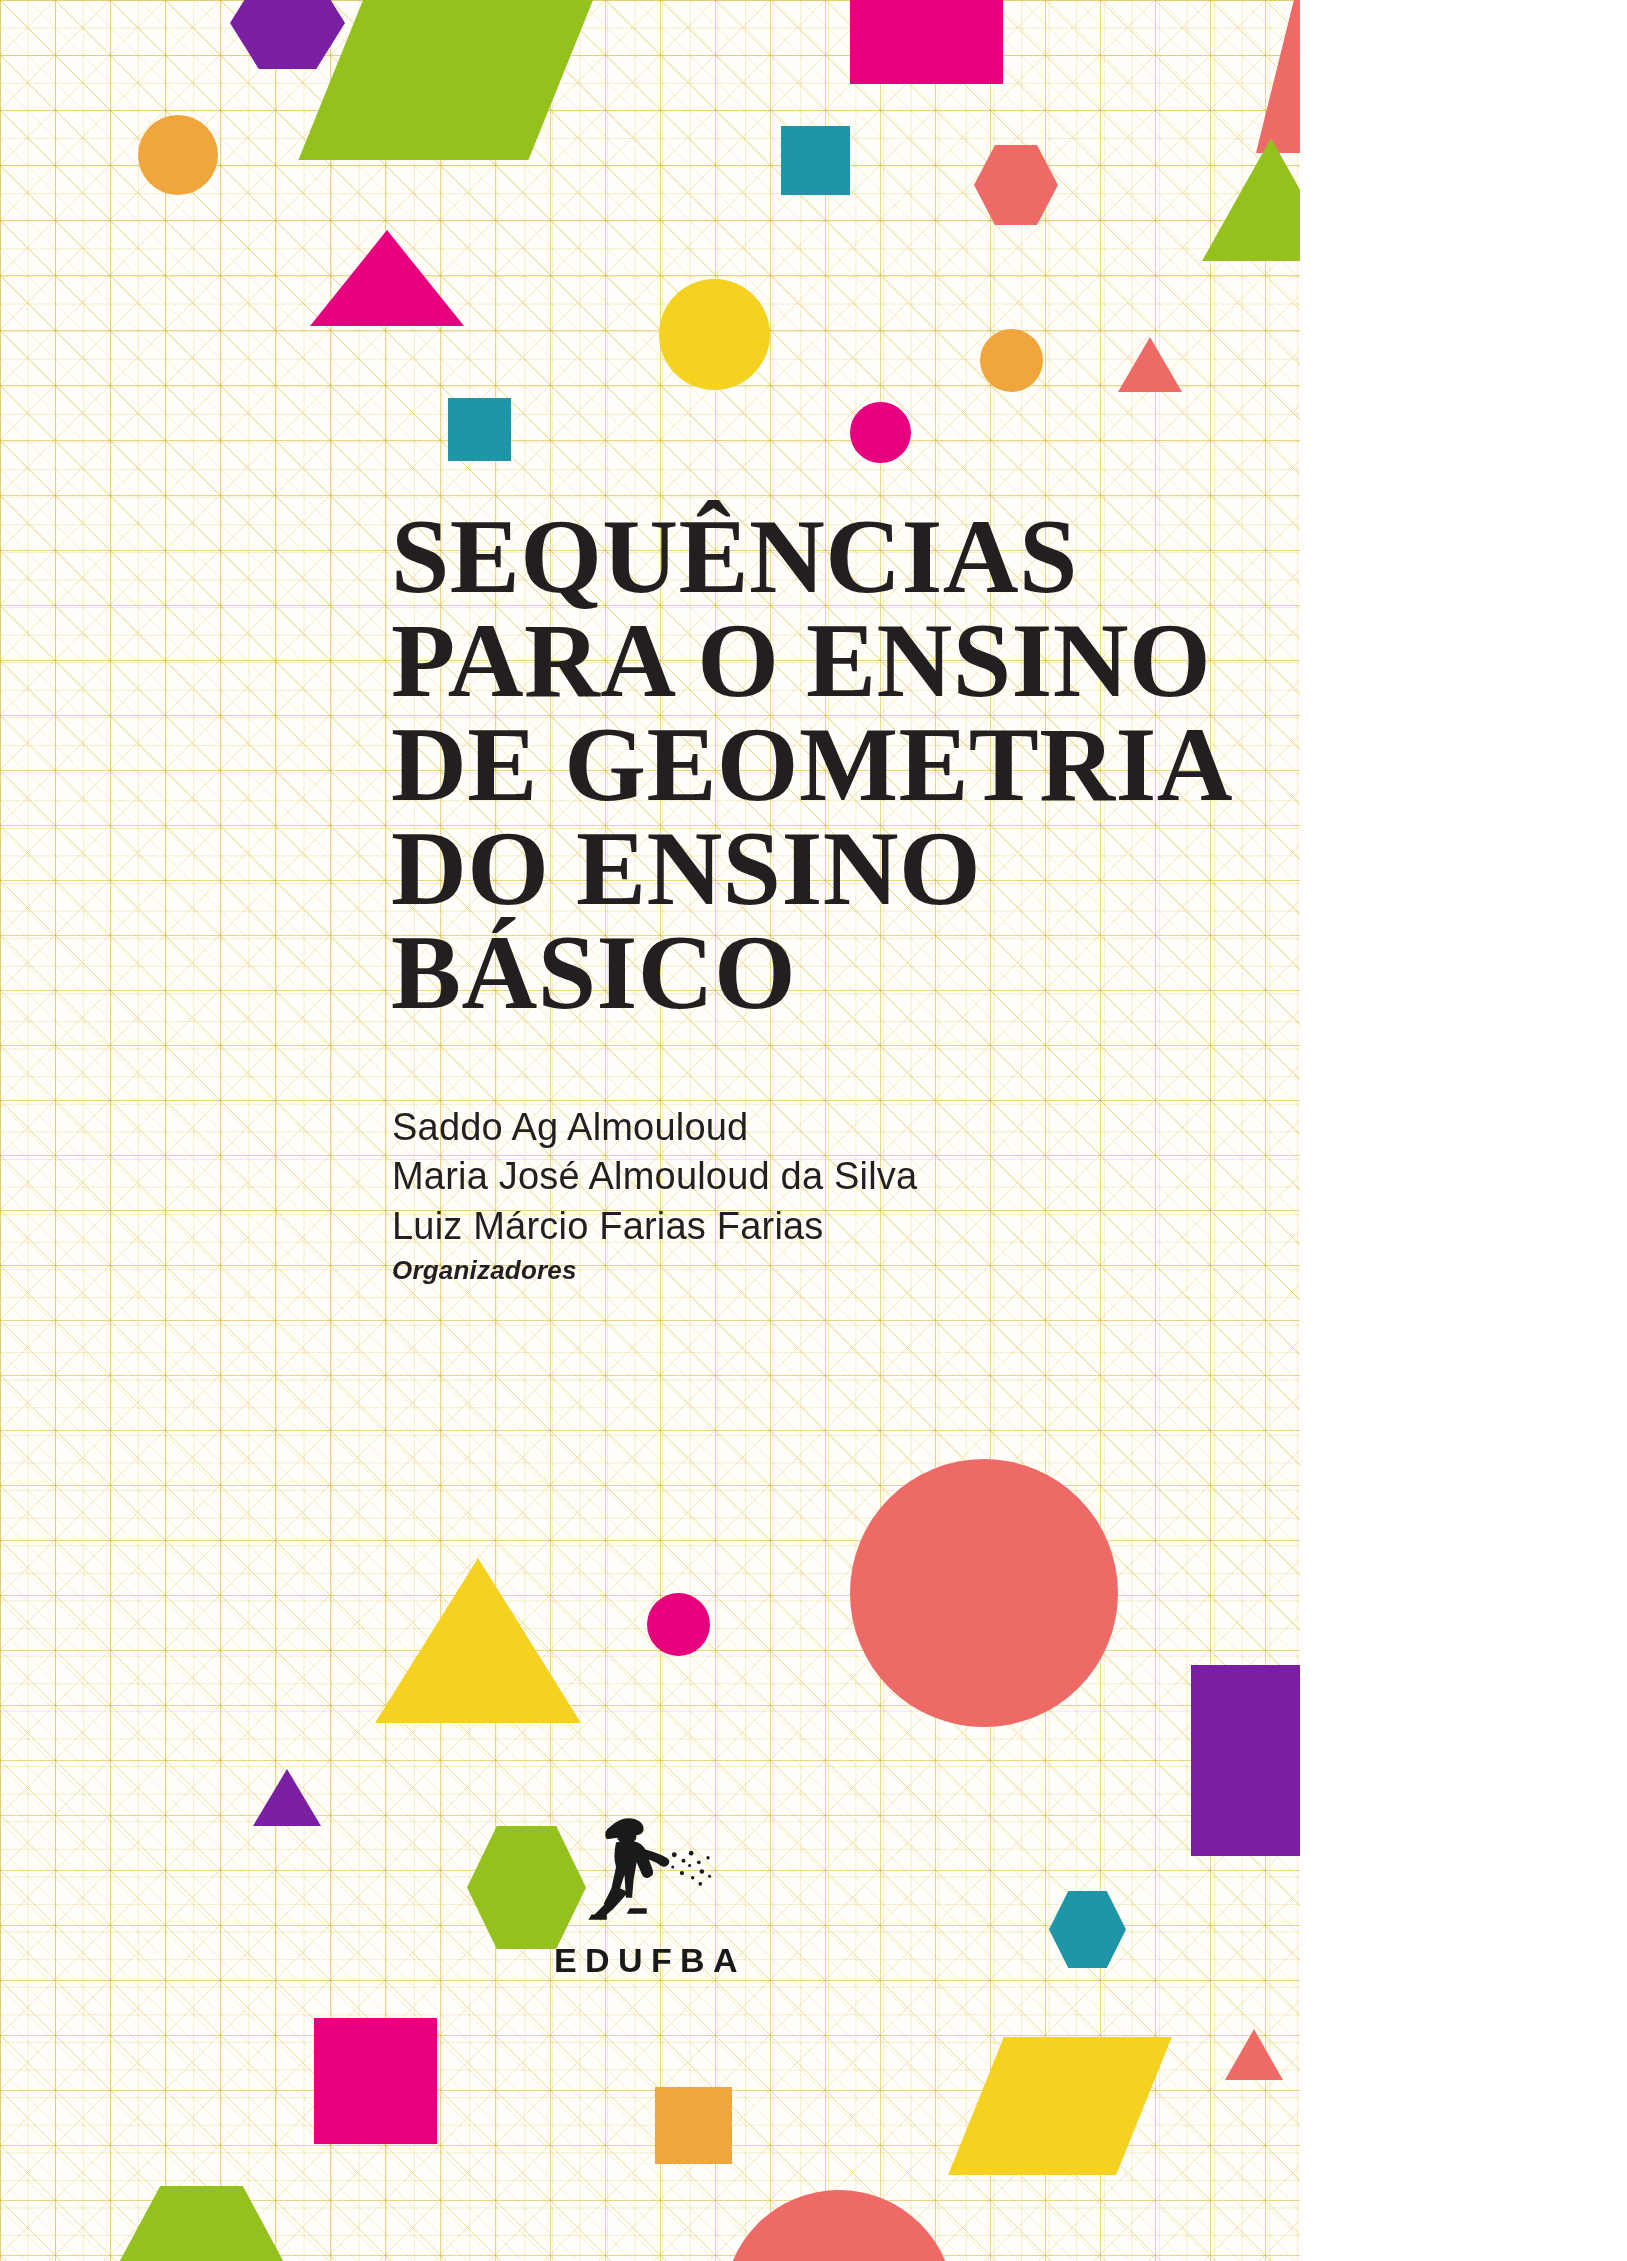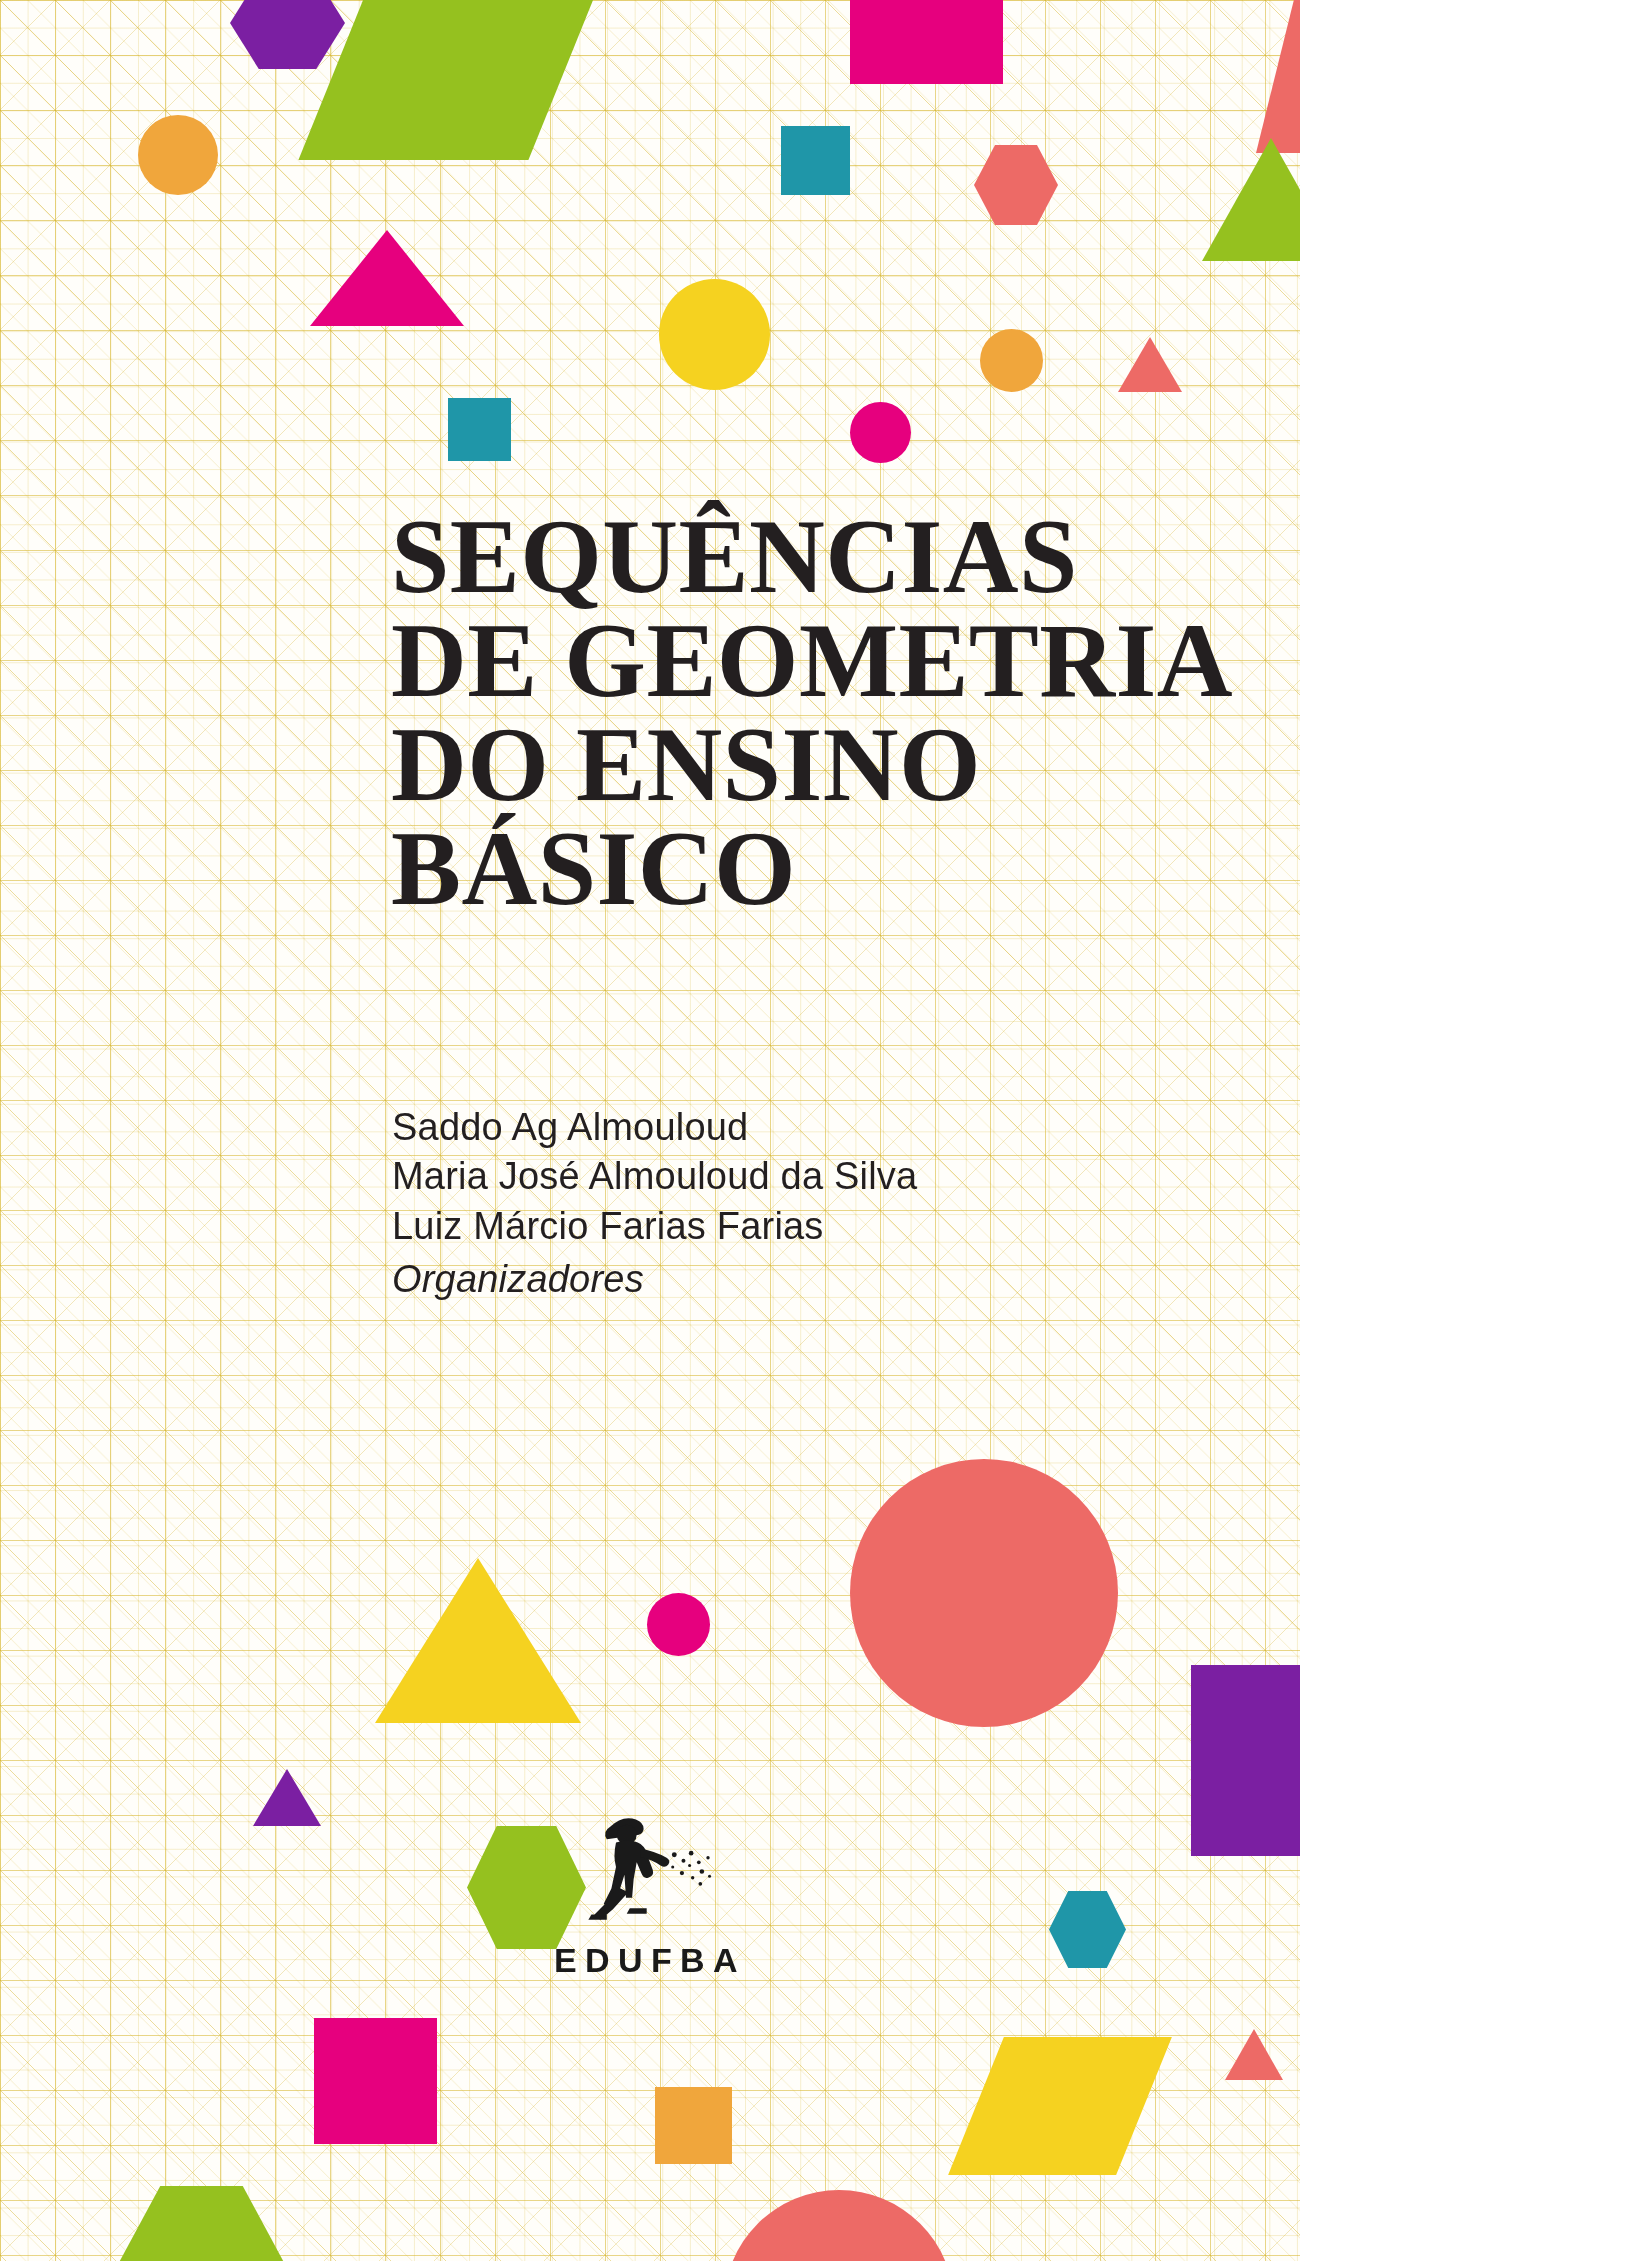--- a/index.html
+++ b/index.html
@@ -80,22 +80,22 @@
   .author {
     font-family: "Liberation Sans", sans-serif;
     font-size: 38px;
     line-height: 1.30;
     color: #231f20;
     letter-spacing: 0.2px;
   }
   .role {
     font-family: "Liberation Sans", sans-serif;
     font-style: italic;
-    font-weight: normal;
-    font-size: 38px;
+    font-weight: bold;
+    font-size: 26px;
     line-height: 1.5;
     color: #231f20;
     letter-spacing: 0.2px;
   }
 
   
   .publisher {
     position: absolute;
     left: 0;
     right: 0;
@@ -143,20 +143,21 @@
   <div class="shape circle" style="left:980px; top:329px; width:63px; height:63px; background:#f0a63c;"></div>
 
   <div class="shape" style="left:1118px; top:337px; width:0; height:0; border-left:32px solid transparent; border-right:32px solid transparent; border-bottom:55px solid #ed6a66;"></div>
 
   <div class="shape" style="left:448px; top:398px; width:63px; height:63px; background:#1f96a8;"></div>
 
   <div class="shape circle" style="left:850px; top:402px; width:61px; height:61px; background:#e6007e;"></div>
 
   <div class="title-block">
     <div class="title-line">SEQUÊNCIAS</div>
+    <div class="title-line">PARA O ENSINO</div>
     <div class="title-line">DE GEOMETRIA</div>
     <div class="title-line">DO ENSINO</div>
     <div class="title-line">BÁSICO</div>
   </div>
 
   <div class="authors">
     <div class="author">Saddo Ag Almouloud</div>
     <div class="author">Maria José Almouloud da Silva</div>
     <div class="author">Luiz Márcio Farias Farias</div>
     <div class="role">Organizadores</div>

